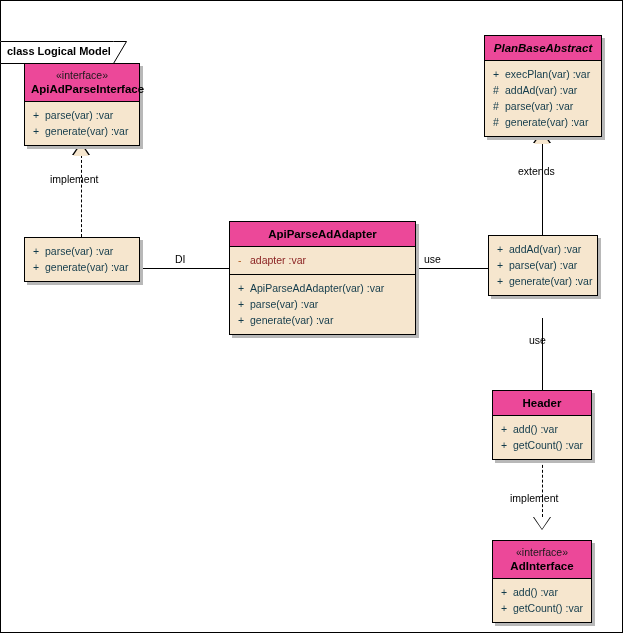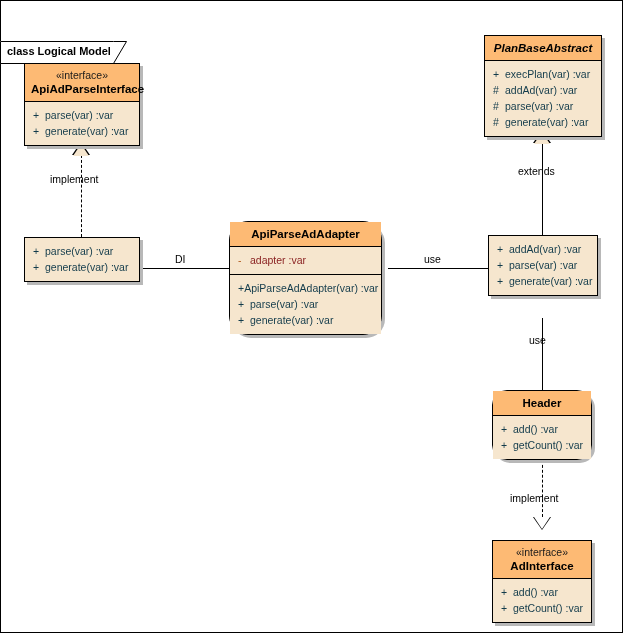--- a/index.html
+++ b/index.html
@@ -59,21 +59,21 @@
     position: absolute;
     background: #F6E6CE;
     border: 1px solid #000000;
     box-sizing: border-box;
     box-shadow: 3px 3px 0 0 #b8b8b8;
   }
   .uml-header {
     padding: 5px 6px 5px 6px;
     text-align: center;
     border-bottom: 1px solid #000000;
-    background: #fdba74;
+    background: #ec4899;
   }
   .stereotype {
     display: block;
     font-size: 10.5px;
     color: #1a1a1a;
     line-height: 13px;
     white-space: nowrap;
   }
   .class-name {
     display: block;
@@ -228,21 +228,21 @@
         <span class="vis">+</span>
         <span class="member-text">parse(var)  :var</span>
       </div>
       <div class="member op">
         <span class="vis">+</span>
         <span class="member-text">generate(var)  :var</span>
       </div>
     </div>
   </div>
 
-  <div class="uml-box" style="left:229px; top:221px; width:153px;border-radius:19px;">
+  <div class="uml-box" style="left:229px; top:221px; width:187px;">
     <div class="uml-header">
       <span class="class-name">ApiParseAdAdapter</span>
     </div>
     <div class="uml-compartment">
       <div class="member attr">
         <span class="vis">-</span>
         <span class="member-text">adapter  :var</span>
       </div>
     </div>
     <div class="uml-compartment">
@@ -295,21 +295,21 @@
         <span class="vis">+</span>
         <span class="member-text">parse(var)  :var</span>
       </div>
       <div class="member op italic">
         <span class="vis">+</span>
         <span class="member-text">generate(var)  :var</span>
       </div>
     </div>
   </div>
 
-  <div class="uml-box" style="left:492px; top:390px; width:100px;border-radius:15px;">
+  <div class="uml-box" style="left:492px; top:390px; width:100px;">
     <div class="uml-header">
       <span class="class-name">Header</span>
     </div>
     <div class="uml-compartment">
       <div class="member op">
         <span class="vis">+</span>
         <span class="member-text">add()  :var</span>
       </div>
       <div class="member op">
         <span class="vis">+</span>

